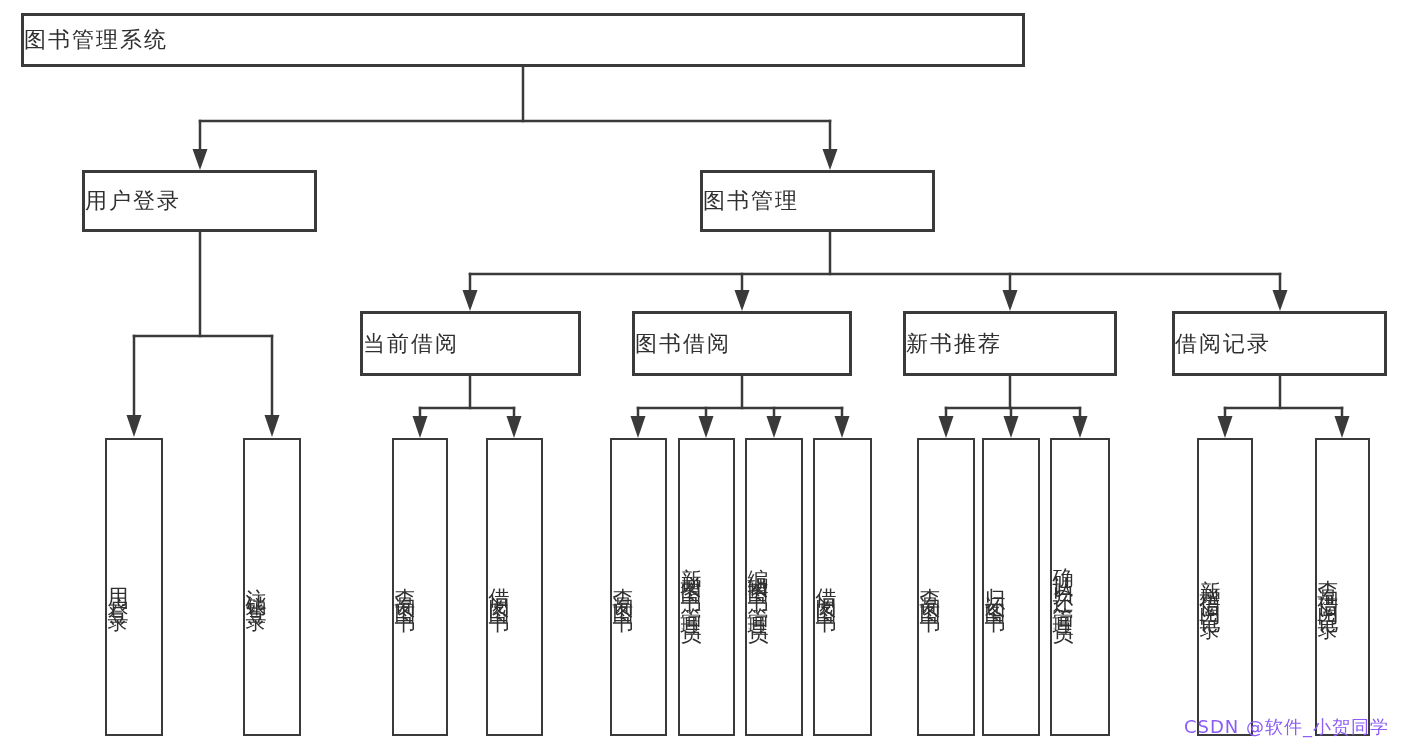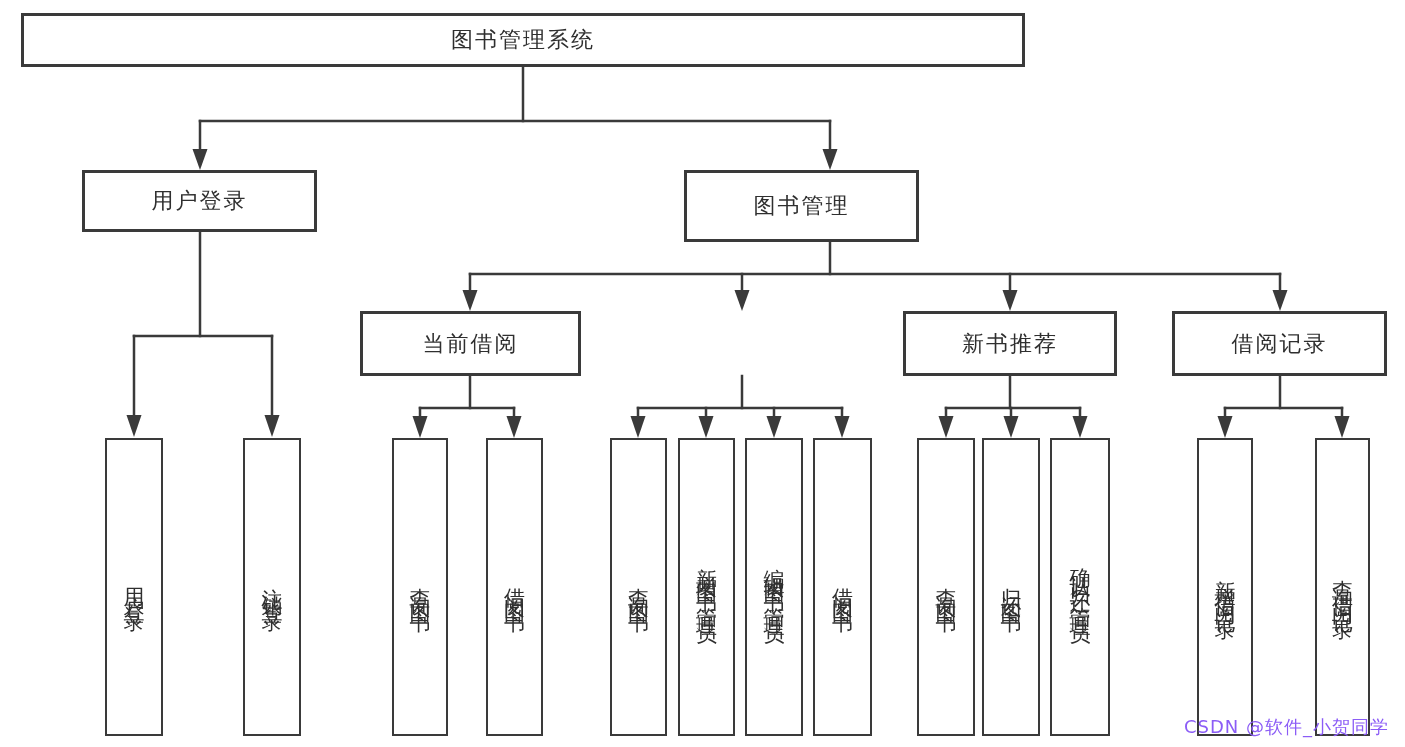--- a/index.html
+++ b/index.html
@@ -9,21 +9,21 @@
     background:#ffffff;
     font-family:"DejaVu Sans","Liberation Sans",sans-serif;
     overflow:hidden;
   }
   .connectors{position:absolute;left:0;top:0;z-index:1;}
   .node{
     position:absolute;
     box-sizing:border-box;
     background:#ffffff;
     border:3px solid #3a3a3a;
-    display:flex;align-items:center;justify-content:center;
+    display:flex;align-items:center;justify-content:flex-start;
     color:#2f2f2f;
     z-index:2;
   }
   .h-label{font-size:22px;letter-spacing:2px;white-space:nowrap;}
   .root-label{font-size:22px;letter-spacing:2px;}
   .leaf{border-width:2.5px;}
   .leaf .v-text{
     writing-mode:vertical-rl;
     text-orientation:mixed;
     font-size:21px;
@@ -123,26 +123,29 @@
     </g>
   </svg>
 
   <div class="node" style="left:21px;top:13px;width:1004px;height:54px">
     <span class="root-label">图书管理系统</span>
   </div>
 
   <div class="node" style="left:82px;top:170px;width:235px;height:62px">
     <span class="h-label">用户登录</span>
   </div>
-  <div class="node" style="left:684px;top:170px;width:235px;height:72px">
+  <div class="node" style="left:700px;top:170px;width:235px;height:62px">
     <span class="h-label">图书管理</span>
   </div>
 
   <div class="node" style="left:360px;top:311px;width:221px;height:65px">
     <span class="h-label">当前借阅</span>
+  </div>
+  <div class="node" style="left:632px;top:311px;width:220px;height:65px">
+    <span class="h-label">图书借阅</span>
   </div>
   <div class="node" style="left:903px;top:311px;width:214px;height:65px">
     <span class="h-label">新书推荐</span>
   </div>
   <div class="node" style="left:1172px;top:311px;width:215px;height:65px">
     <span class="h-label">借阅记录</span>
   </div>
 
   <div class="node leaf" style="left:105px;top:438px;width:58px;height:298px">
     <span class="v-text">用户登录</span>

